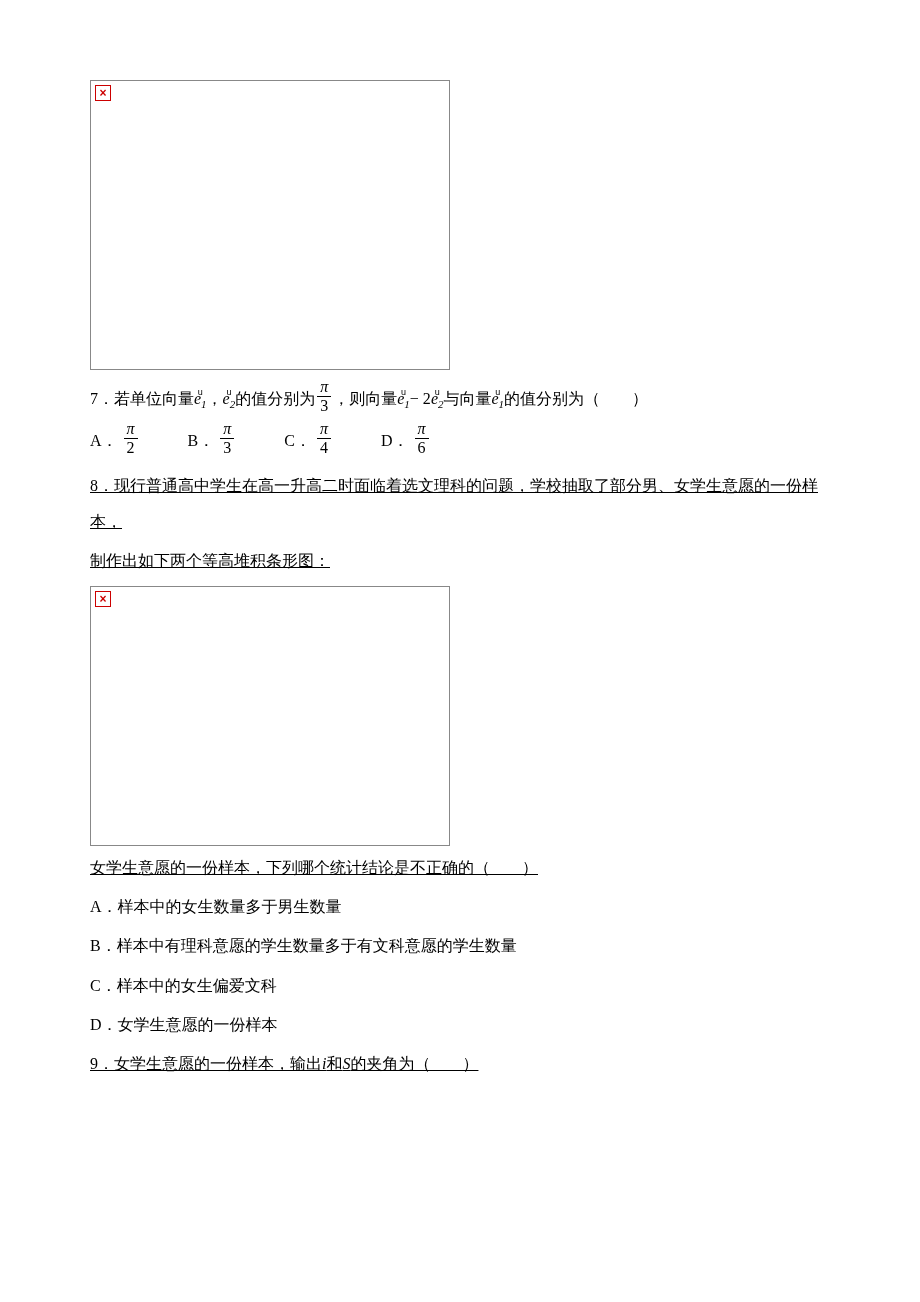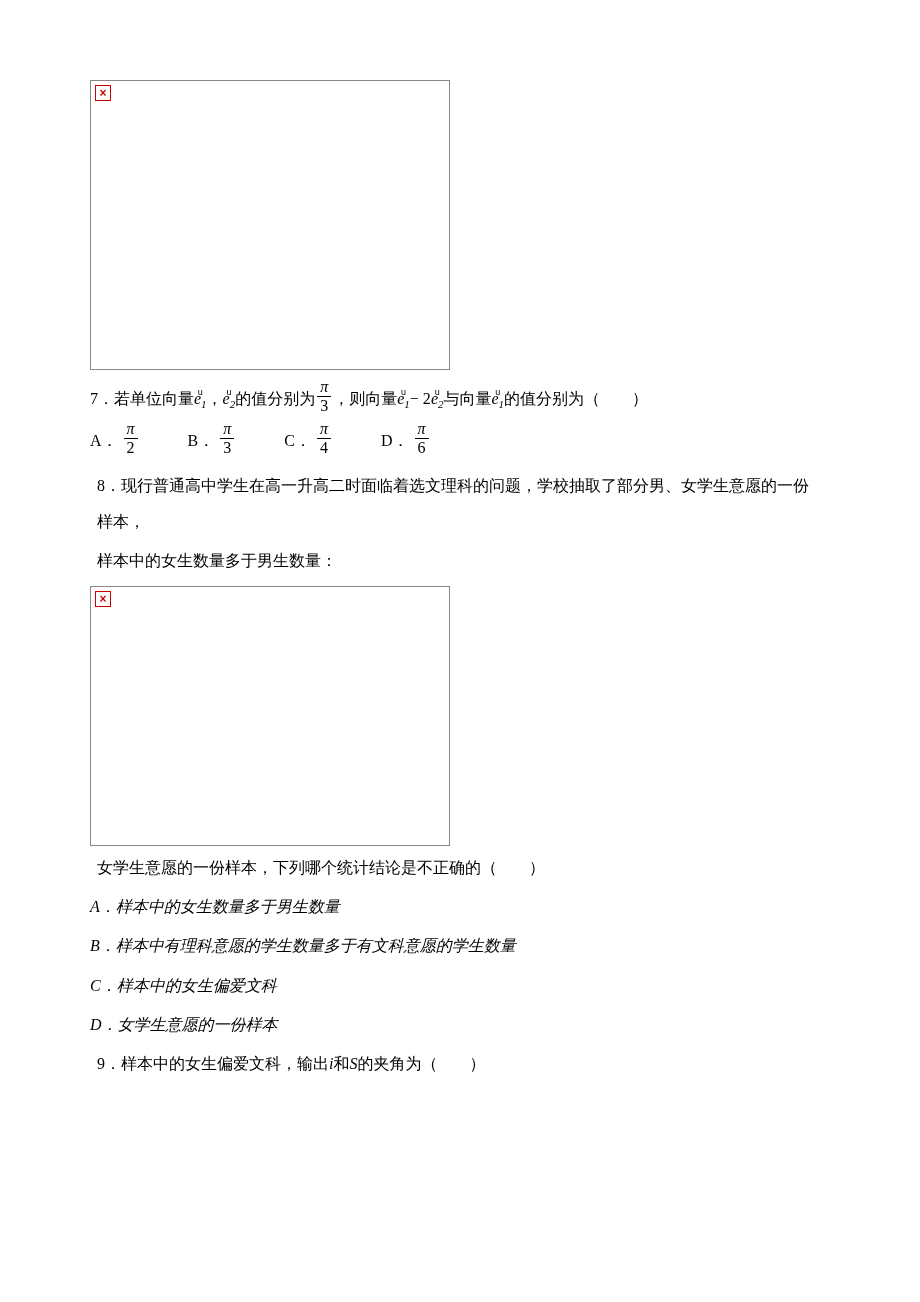--- a/index.html
+++ b/index.html
@@ -106,25 +106,25 @@
     .sub {
       font-size: 11px;
       vertical-align: sub;
       font-family: "Times New Roman", serif;
     }
     .math-i {
       font-style: italic;
       font-family: "Times New Roman", serif;
     }
     .para {
-      margin: 4px 7px;
+      margin: 4px 0;
+      text-decoration: underline;
     }
     .answer-option {
       margin: 4px 0;
-      font-style: italic;
     }
   </style>
 </head>
 <body>
 
 <div class="image-placeholder">
   <div class="broken-icon">×</div>
 </div>
 
 <div class="question-line">
@@ -190,28 +190,28 @@
     <span class="frac">
       <span class="num pi">π</span>
       <span class="den">6</span>
     </span>
   </div>
 </div>
 
 <div class="para">
   <span>8．</span><span>现行普通高中学生在高一升高二时面临着选文理科的问题，学校抽取了部分男、女学生意愿的一份样本，</span>
 </div>
-<div class="para">样本中的女生数量多于男生数量：</div>
+<div class="para">制作出如下两个等高堆积条形图：</div>
 
 <div class="image-placeholder-2">
   <div class="broken-icon">×</div>
 </div>
 
 <div class="para">女学生意愿的一份样本，下列哪个统计结论是不正确的（　　）</div>
 
 <div class="answer-option">A．样本中的女生数量多于男生数量</div>
 <div class="answer-option">B．样本中有理科意愿的学生数量多于有文科意愿的学生数量</div>
 <div class="answer-option">C．样本中的女生偏爱文科</div>
 <div class="answer-option">D．女学生意愿的一份样本</div>
 
 <div class="para">
-  <span>9．</span><span>样本中的女生偏爱文科，输出</span><span class="math-i">i</span><span>和</span><span class="math-i">S</span><span>的夹角为（　　）</span>
+  <span>9．</span><span>女学生意愿的一份样本，输出</span><span class="math-i">i</span><span>和</span><span class="math-i">S</span><span>的夹角为（　　）</span>
 </div>
 
 </body></html>

